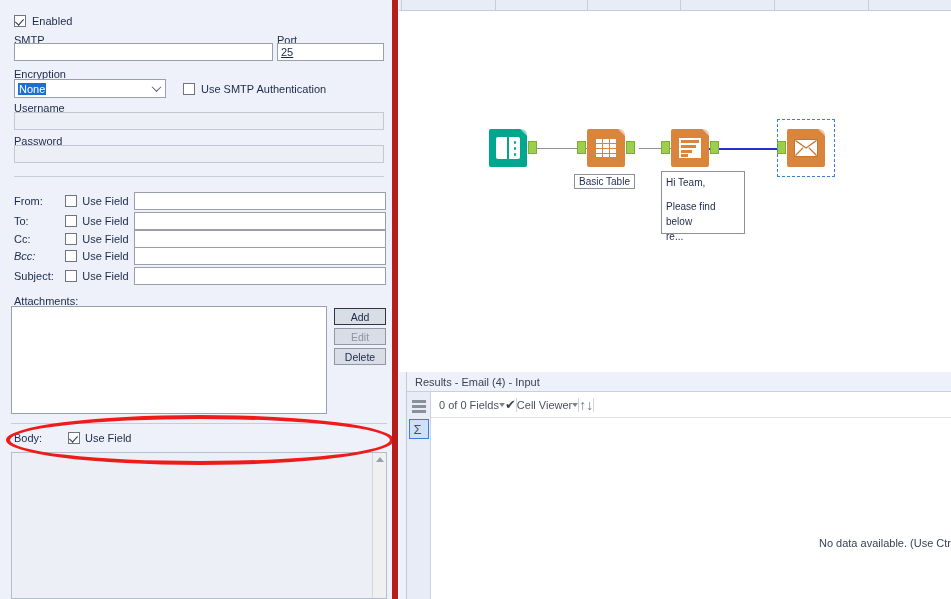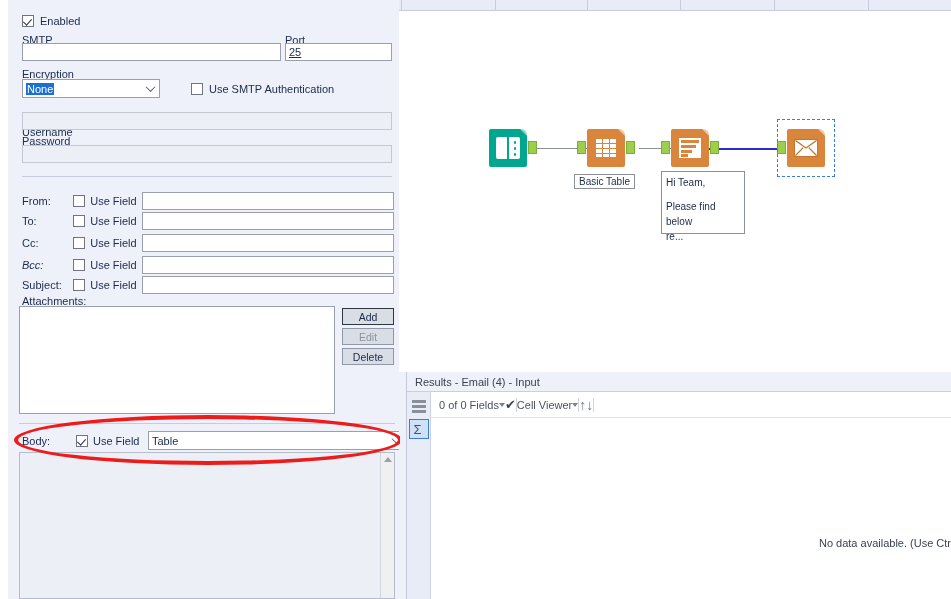--- a/index.html
+++ b/index.html
@@ -8,21 +8,21 @@
     font-family: "Liberation Sans", sans-serif;
     font-size: 11px;
     color: #1a1a2e;
     overflow: hidden;
     background: #ffffff;
   }
   #app { position: relative; width: 951px; height: 599px; }
 
   
   #config-panel {
-    position: absolute; left: 8px; top: 0;
+    position: absolute; left: 0; top: 0;
     width: 398px; height: 599px;
     background: #eef1f9;
     border-right: 6px solid #b91c1c;
     overflow: hidden;
     padding-left: 44px;
   }
   .row { display: flex; align-items: center; }
   .lbl { color: #1b2a4a; font-size: 11px; line-height: 14px; }
 
   .chk {
@@ -254,50 +254,50 @@
       <span class="lbl">Enabled</span>
     </div>
 
     <span class="lbl" style="position:absolute;left:14px;top:33px;">SMTP</span>
     <span class="lbl" style="position:absolute;left:277px;top:33px;">Port</span>
 
     <input class="tb" style="position: absolute; left: 14px; top: 43px; width: 259px;" value="">
     <input class="tb" style="position: absolute; left: 277px; top: 43px; width: 107px;" value="25">
 
     <span class="lbl" style="position:absolute;left:14px;top:67px;">Encryption</span>
-    <div class="combo" style="position:absolute;left:14px;top:79px;width:138px;">
+    <div class="combo" style="position:absolute;left:14px;top:79px;width:152px;">
       <span class="txt sel">None</span>
       <span class="arrow"></span>
     </div>
     <div class="row" style="position:absolute;left:183px;top:82px;gap:6px;">
       <span class="chk"></span>
       <span class="lbl">Use SMTP Authentication</span>
     </div>
 
-    <span class="lbl" style="position:absolute;left:14px;top:101px;margin-top:24px;">Username</span>
+    <span class="lbl" style="position:absolute;left:14px;top:101px;">Username</span>
     <input class="tb disabled" style="position: absolute; left: 14px; top: 112px; width: 370px;" disabled="" value="">
     <span class="lbl" style="position:absolute;left:14px;top:134px;">Password</span>
     <input class="tb disabled" type="password" style="position: absolute; left: 14px; top: 145px; width: 370px;" disabled="" value="">
 
     <div class="sep" style="position:absolute;left:14px;top:176px;width:370px;"></div>
 
     <div style="position:absolute;left:14px;top:191px;width:372px;">
       <div class="row" style="height:20px;">
         <span class="lbl" style="width:54px;">From:</span>
         <span class="chk"></span>
         <span class="lbl" style="margin-left:5px;width:55px;">Use Field</span>
         <input class="tb" style="width: 265px;" value="">
       </div>
       <div class="row" style="height:20px;">
         <span class="lbl" style="width:54px;">To:</span>
         <span class="chk"></span>
         <span class="lbl" style="margin-left:5px;width:55px;">Use Field</span>
         <input class="tb" style="width: 265px;" value="">
       </div>
-      <div class="row" style="height:24px;">
+      <div class="row" style="height:15px;">
         <span class="lbl" style="width:54px;">Cc:</span>
         <span class="chk"></span>
         <span class="lbl" style="margin-left:5px;width:55px;">Use Field</span>
         <input class="tb" style="width: 265px;" value="">
       </div>
       <div class="row" style="height:20px;">
         <span class="lbl" style="width:54px;font-style:italic;">Bcc:</span>
         <span class="chk"></span>
         <span class="lbl" style="margin-left:5px;width:55px;">Use Field</span>
         <input class="tb" style="width: 265px;" value="">
@@ -315,24 +315,20 @@
     <div class="btn focused" style="position:absolute;left:334px;top:308px;">Add</div>
     <div class="btn disabled" style="position:absolute;left:334px;top:328px;">Edit</div>
     <div class="btn" style="position:absolute;left:334px;top:348px;">Delete</div>
 
     <div class="sep" style="position:absolute;left:11px;top:423px;width:376px;"></div>
 
     <div class="row" style="position:absolute;left:14px;top:431px;width:448px;">
       <span class="lbl" style="width:54px;">Body:</span>
       <span class="chk checked"></span>
       <span class="lbl" style="margin-left:5px;width:55px;">Use Field</span>
-      <div class="combo" style="width:258px;">
-        <span class="txt">Table</span>
-        <span class="arrow"></span>
-      </div>
     </div>
 
     <div id="body-area" style="position:absolute;left:11px;top:452px;width:376px;height:147px;">
       <div id="body-scroll">
         <div class="up"></div>
       </div>
     </div>
 
     <div id="annot"></div>
   </div>

